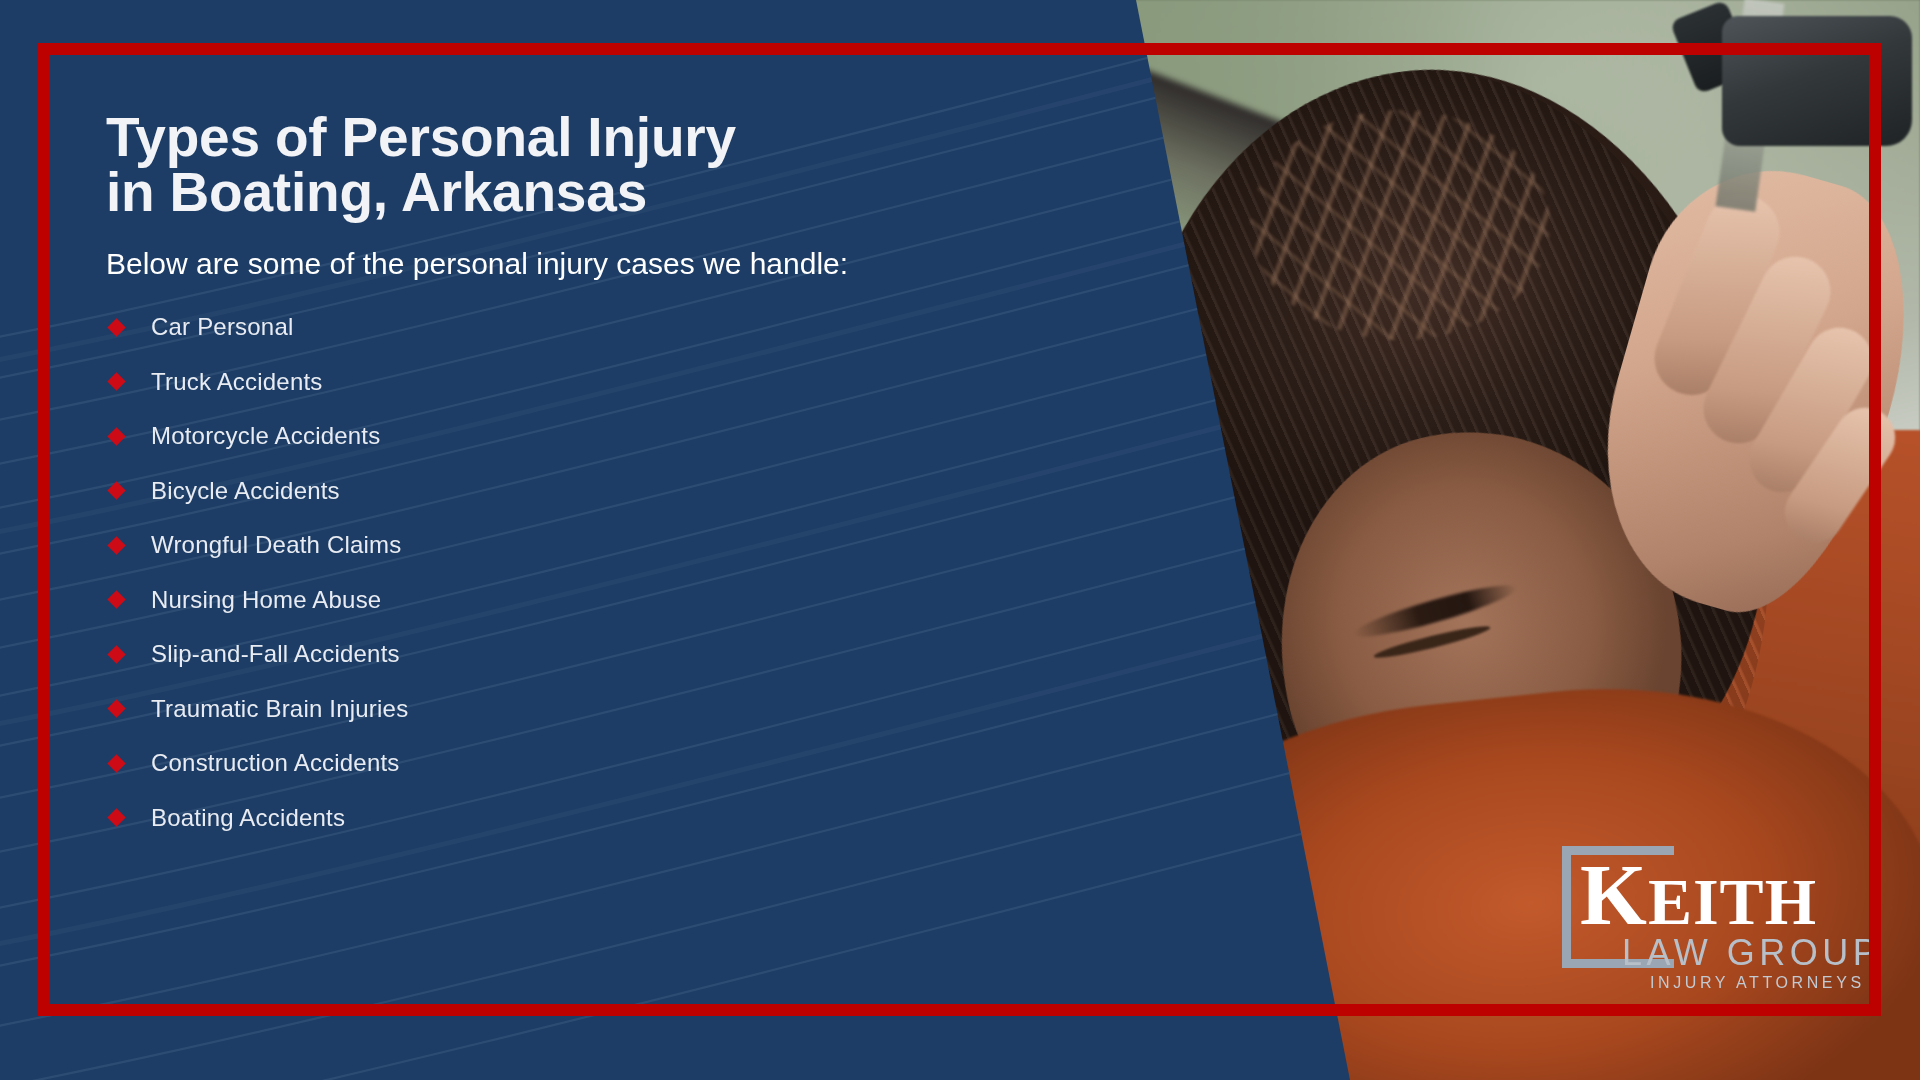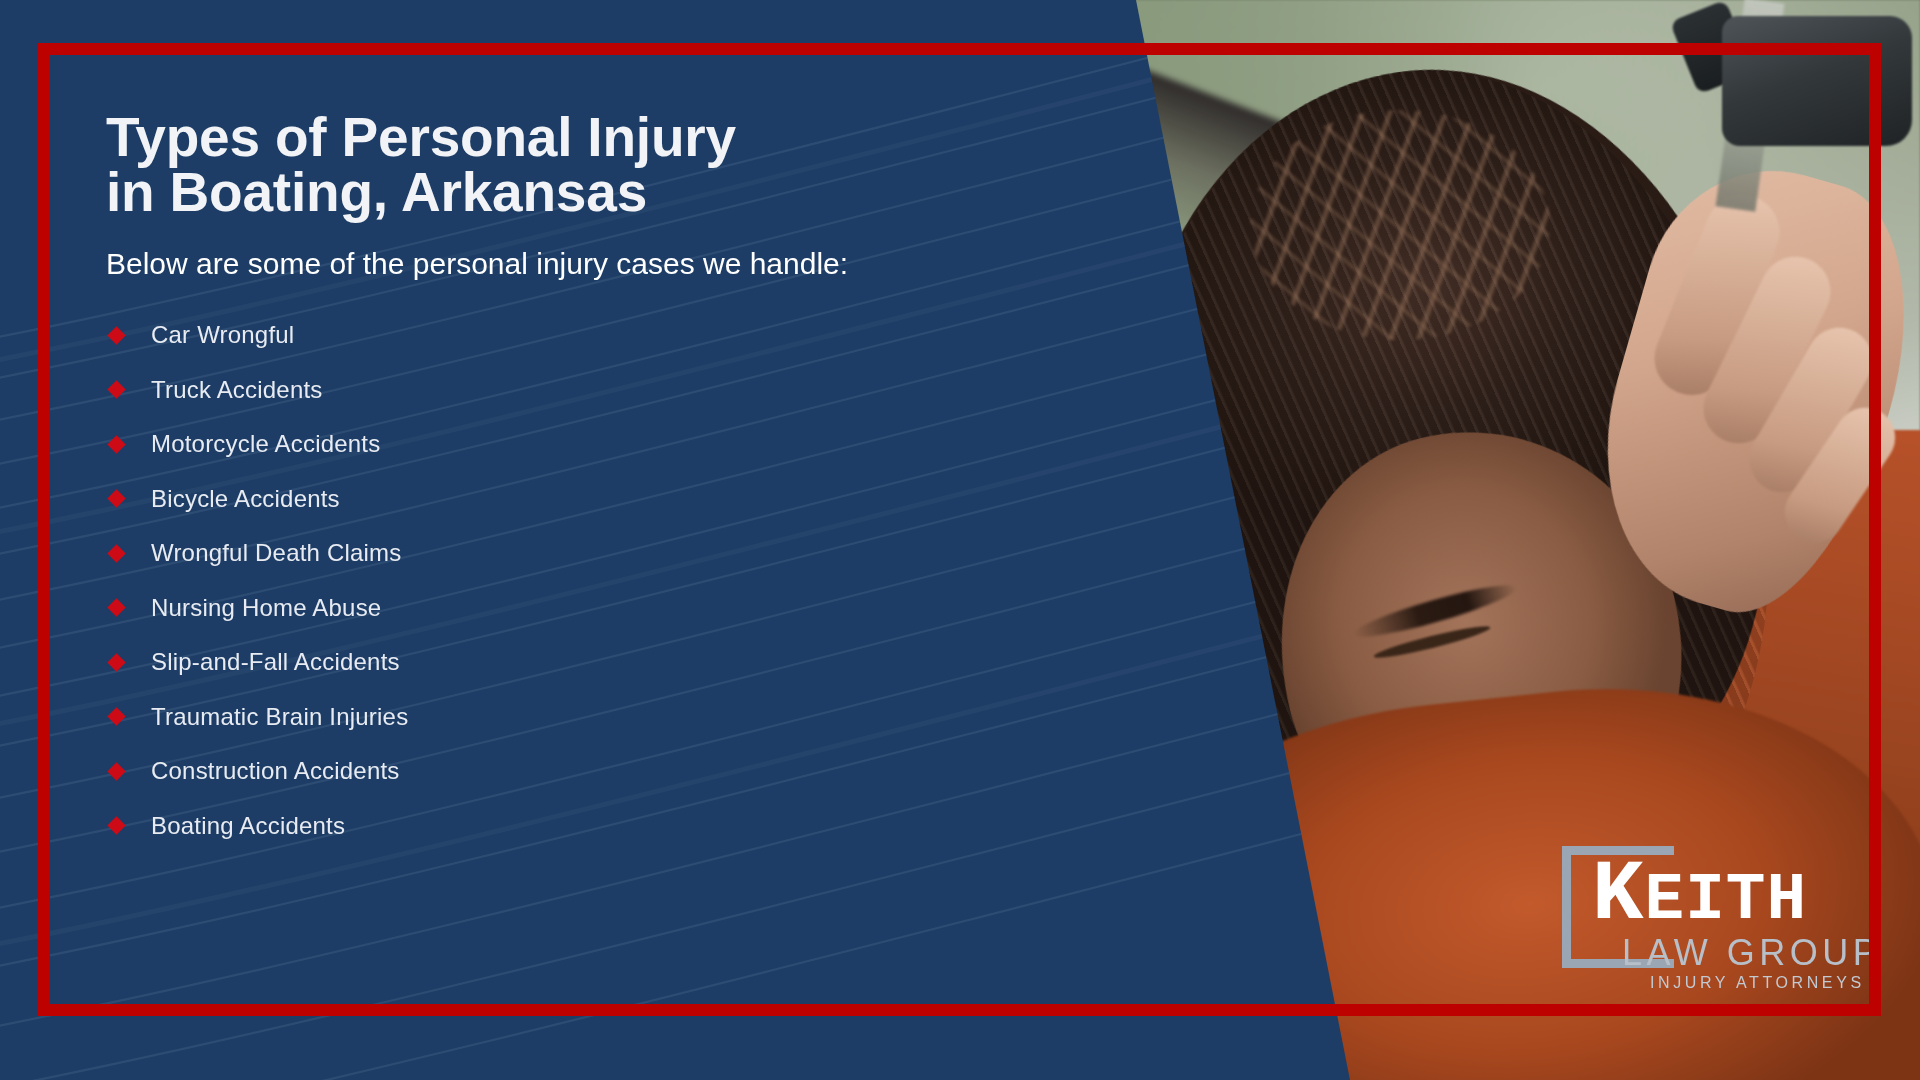--- a/index.html
+++ b/index.html
@@ -272,21 +272,21 @@
     letter-spacing: -0.2px;
     margin-bottom: 26px;
   }
   .headline .ln { display: block; }
   .subhead {
     color: #ffffff;
     font-family: "Liberation Sans", sans-serif;
     font-size: 30px;
     font-weight: 400;
     line-height: 1.2;
-    margin-bottom: 26px;
+    margin-bottom: 18px;
   }
   .case-list { list-style: none; }
   .case-item {
     display: flex;
     align-items: center;
     height: 54.5px;
     color: #e8ecf2;
     font-family: "Liberation Sans", sans-serif;
     font-size: 24px;
     font-weight: 400;
@@ -313,23 +313,23 @@
   .logo-bracket {
     position: absolute;
     left: 0; top: 0;
     width: 112px; height: 122px;
     border-top: 9px solid #9aa6b4;
     border-left: 9px solid #9aa6b4;
     border-bottom: 9px solid #9aa6b4;
   }
   .logo-keith {
     position: absolute;
-    left: 30px; top: 6px;
+    left: 18px; top: 6px;
     color: #ffffff;
-    font-family: Liberation Mono, monospace;
+    font-family: Liberation Serif, serif;
     font-weight: 700;
     font-size: 66px;
     line-height: 1;
     letter-spacing: 1px;
     white-space: nowrap;
   }
   .logo-keith .cap { font-size: 86px; }
   .logo-lawgroup {
     position: absolute;
     left: 60px; top: 86px;
@@ -418,21 +418,21 @@
 
   <div class="content">
     <h1 class="headline">
       <span class="ln">Types of Personal Injury</span>
       <span class="ln">in Boating, Arkansas</span>
     </h1>
     <p class="subhead">Below are some of the personal injury cases we handle:</p>
     <ul class="case-list">
       <li class="case-item">
         <span class="diamond"></span>
-        <span>Car Wrongful</span>
+        <span>Car Personal</span>
       </li>
       <li class="case-item">
         <span class="diamond"></span>
         <span>Truck Accidents</span>
       </li>
       <li class="case-item">
         <span class="diamond"></span>
         <span>Motorcycle Accidents</span>
       </li>
       <li class="case-item">

